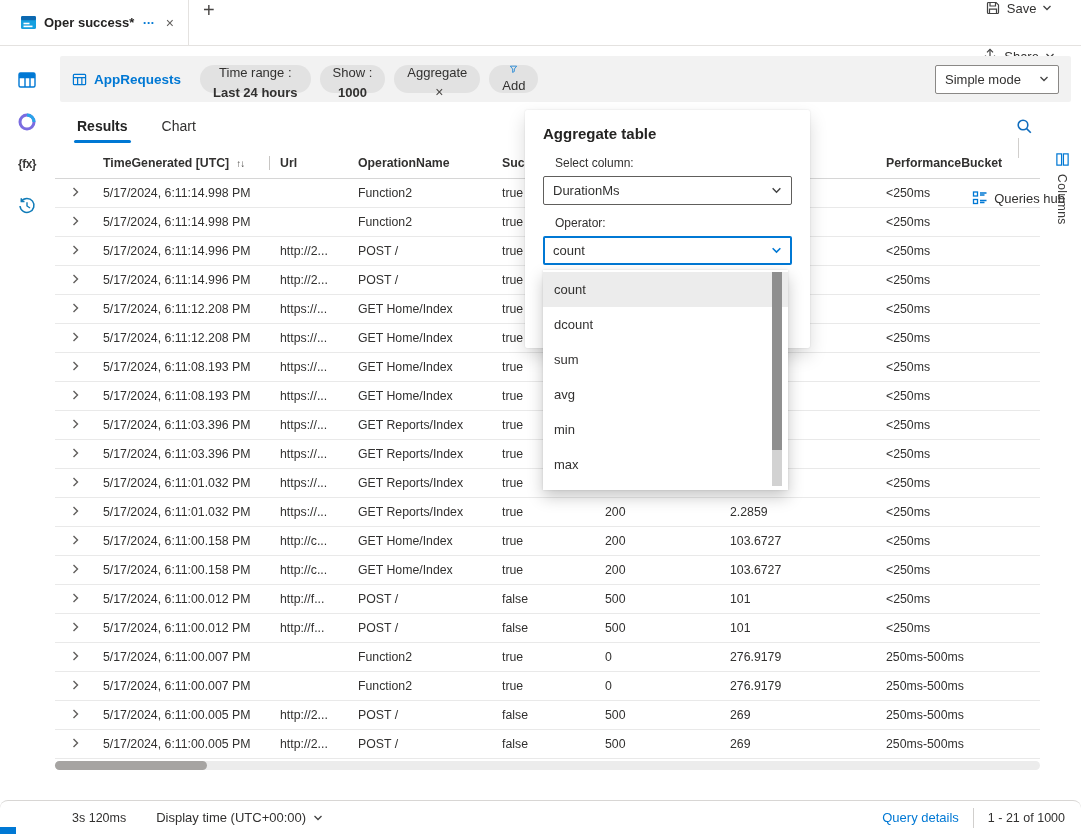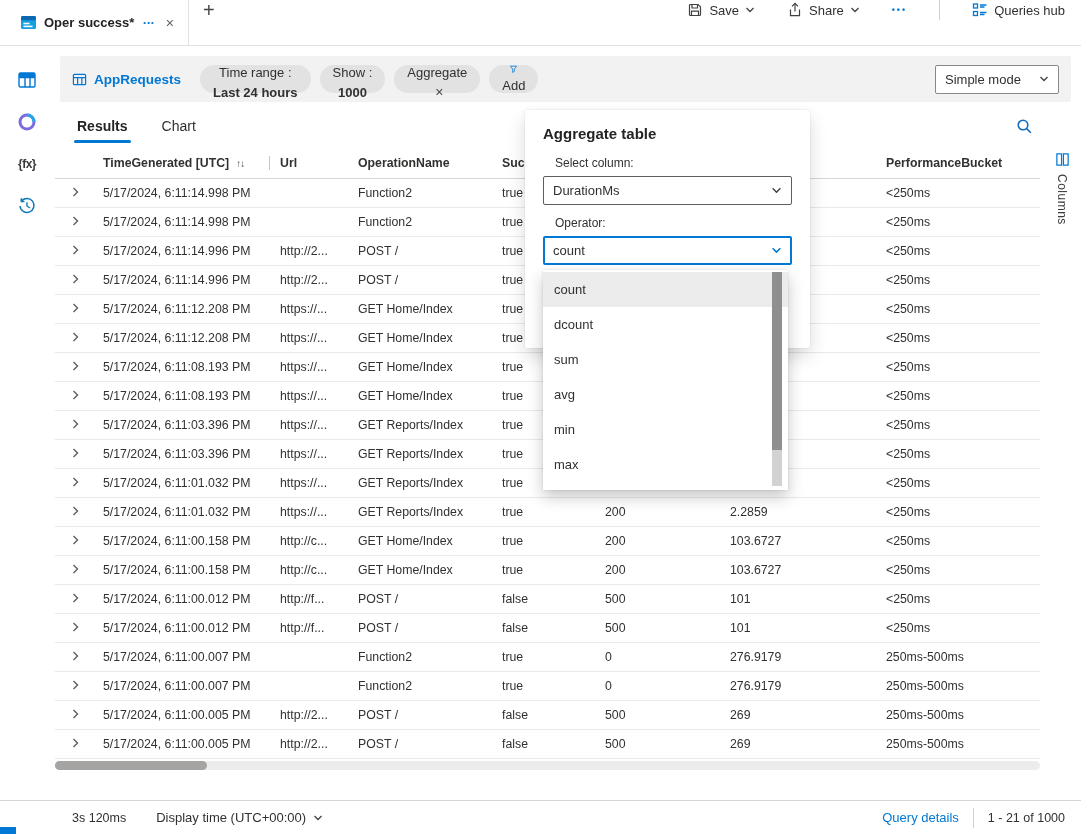--- a/index.html
+++ b/index.html
@@ -9,21 +9,21 @@
 
   
   .topbar { position:absolute; top:0; left:0; right:0; height:46px; display:flex; align-items:flex-start;
             background:#fff; border-bottom:1px solid #e4e2e0; padding-left:8px; }
   .doc-tab { display:flex; align-items:center; gap:7px; height:45px; padding:0 12px;
              border-right:1px solid #e4e2e0; cursor:pointer; }
   .tab-title { font-size:13px; font-weight:700; color:#252423; white-space:nowrap; }
   .tab-more { font-size:8px; color:#0078d4; letter-spacing:1px; cursor:pointer; padding:0 2px; }
   .tab-close { font-size:14px; color:#605e5c; cursor:pointer; padding:0 2px; line-height:1; }
   .new-tab { margin-left:14px; font-size:20px; font-weight:400; color:#484644; background:none; border:none; cursor:pointer; line-height:1; }
-  .topbar-right { margin-left:auto; display:flex; align-items:center; gap:32px; padding-right:16px; }
+  .topbar-right { margin-left:auto; display:flex; align-items:center; gap:32px; padding-right:16px;flex-direction:column; }
   .tb-btn { display:flex; align-items:center; gap:6px; font-size:13px; color:#323130; cursor:pointer; white-space:nowrap; }
   .more-btn { font-size:9px; color:#0078d4; letter-spacing:2px; cursor:pointer; font-weight:700; }
   .vdiv { width:1px; height:20px; background:#d1cfcd; display:inline-block; }
 
   
   .rail { position:absolute; left:0; top:46px; width:54px; bottom:35px; background:#fff;
           display:flex; flex-direction:column; align-items:center; padding-top:22px; gap:18px; }
   .rail-btn { background:none; border:none; cursor:pointer; width:26px; height:24px;
               display:flex; align-items:center; justify-content:center; }
   .fx-glyph { font-size:12px; font-weight:700; color:#3b3a39; letter-spacing:-0.5px; }
@@ -68,21 +68,21 @@
   .hscroll { position:relative; margin-top:2px; width:985px; height:9px; background:#ececec; border-radius:5px; }
   .hthumb { position:absolute; left:0; top:0; width:152px; height:9px; background:#a6a4a2; border-radius:5px; cursor:pointer; }
 
   
   .cols-tab { position:absolute; left:1047px; top:152px; width:30px; display:flex; flex-direction:column;
               align-items:center; gap:7px; cursor:pointer; }
   .vlabel { writing-mode:vertical-rl; font-size:12px; color:#3b3a39; letter-spacing:0.5px; }
 
   
   .statusbar { position:absolute; left:0; right:0; bottom:0; height:34px; background:#fff;
-               border-top:1px solid #d8d6d4; display:flex; align-items:center; padding:0 16px 0 72px; gap:30px; }
+               border-top:1px solid #d8d6d4; display:flex; align-items:center; padding:0 16px 0 72px; gap:30px;border-radius:8px; }
   .elapsed { font-size:12.5px; color:#323130; }
   .disp-time { display:flex; align-items:center; gap:7px; font-size:13px; color:#323130; cursor:pointer; }
   .sb-right { margin-left:auto; display:flex; align-items:center; gap:14px; }
   .qd-link { font-size:13px; color:#0078d4; cursor:pointer; text-decoration:none; }
   .range { font-size:12.5px; color:#323130; }
   .corner-accent { position:absolute; left:0; bottom:0; width:16px; height:7px; background:#0078d4; }
 
   
   .agg-popup { position:absolute; left:525px; top:110px; width:285px; height:238px; background:#fff;
                border-radius:2px; box-shadow:0 8px 18px rgba(0,0,0,.15), 0 0 2px rgba(0,0,0,.12);

